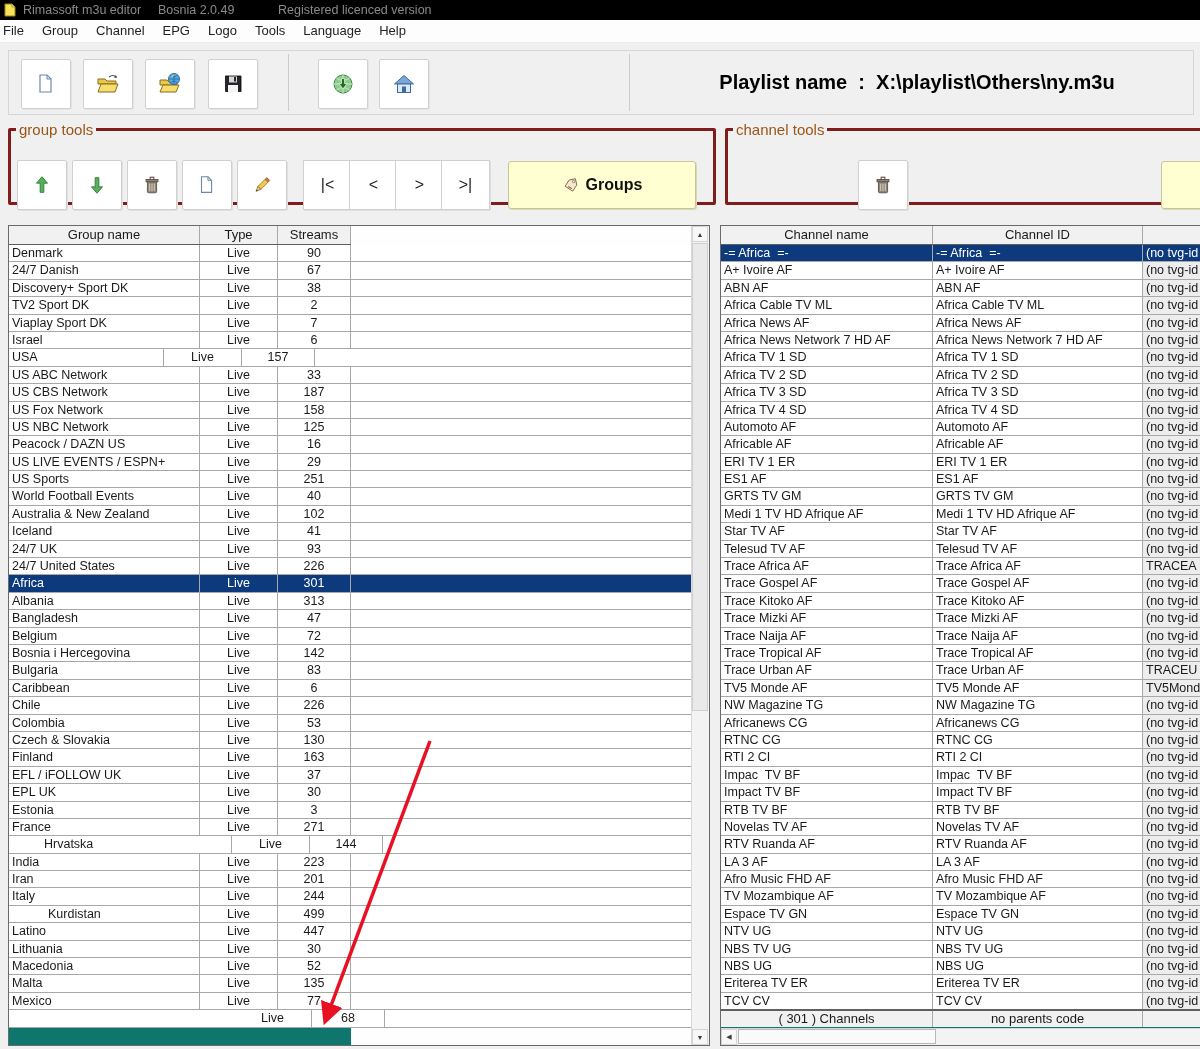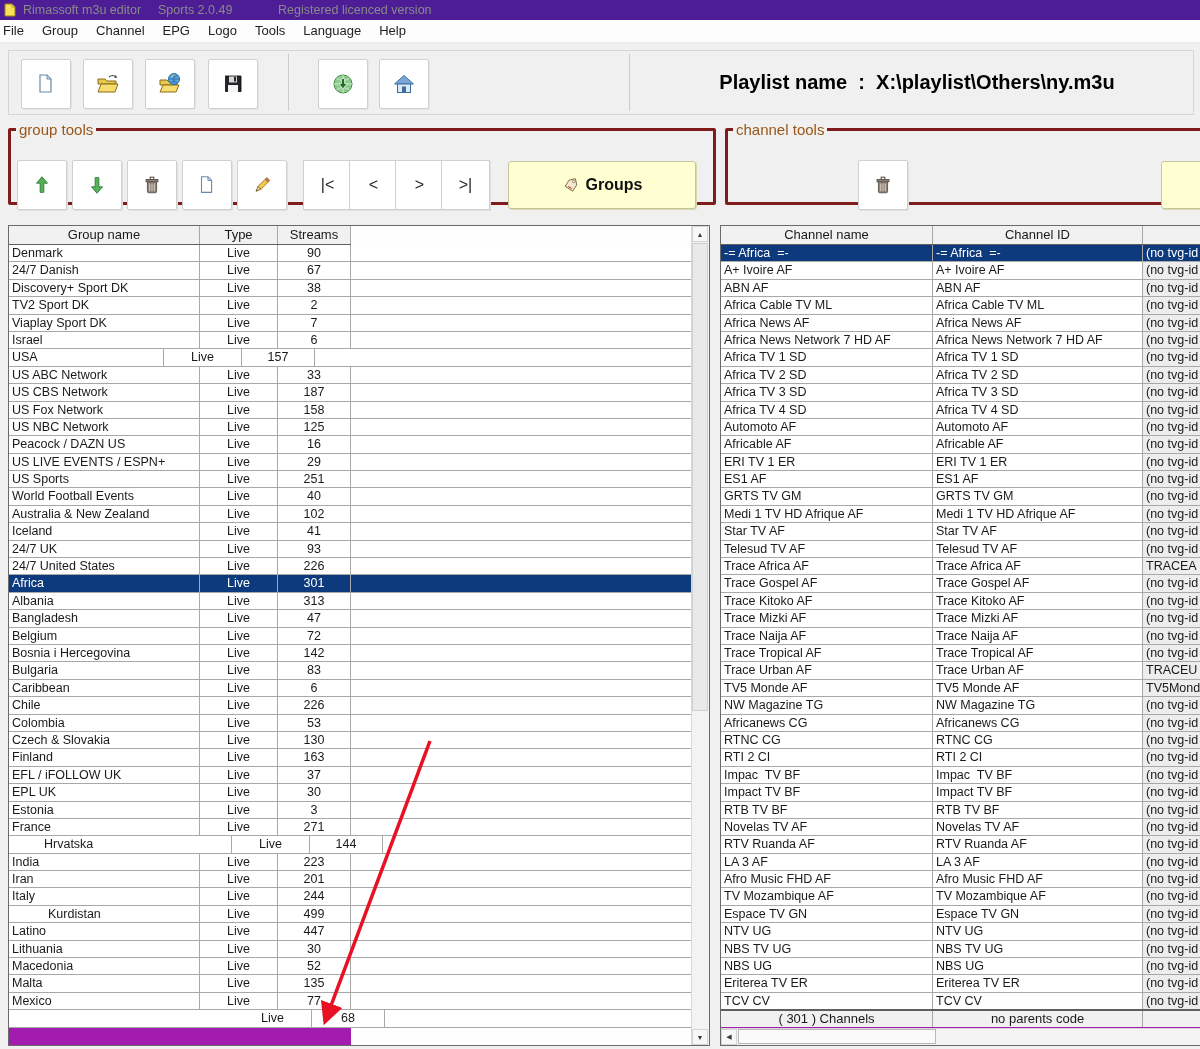--- a/index.html
+++ b/index.html
@@ -2,21 +2,21 @@
 <html><head>
 <meta charset="utf-8">
 <style>
   html,body{margin:0;padding:0;}
   body{
     width:1200px;height:1049px;position:relative;overflow:hidden;
     background:#f0f0f0;font-family:"Liberation Sans",sans-serif;color:#1a1a1a;
     -webkit-font-smoothing:antialiased;
   }
   
-  .titlebar{position:absolute;left:0;top:0;width:1200px;height:20px;background:#4c1d95;
+  .titlebar{position:absolute;left:0;top:0;width:1200px;height:20px;background:#000000;
     display:flex;align-items:center;font-size:12.5px;color:#8a8a8a;}
   .titlebar .app-icon{margin:0 6px 0 3px;display:flex;}
   .titlebar .t-title{width:135px;}
   .titlebar .t-version{width:120px;}
   .menubar{position:absolute;left:0;top:20px;width:1200px;height:22px;background:#fdfdfd;
     display:flex;align-items:center;font-size:13px;color:#222;border-bottom:1px solid #ececec;}
   .menu-item{padding:0 9px;height:22px;line-height:22px;cursor:default;}
   .menu-item:first-child{padding-left:3px;}
   
   .toolbar{position:absolute;left:8px;top:50px;width:1186px;height:65px;background:#f0f0f0;
@@ -32,21 +32,21 @@
   #group-tools{left:8px;top:121px;width:702px;height:78px;}
   #channel-tools{left:725px;top:121px;width:500px;height:78px;}
   .gbtn{position:absolute;top:22px;width:48px;height:48px;background:#fff;border:1px solid #d0d0d0;
     border-radius:2px;display:flex;align-items:center;justify-content:center;box-shadow:1px 1px 0 #e0e0e0;}
   .navbtn{position:absolute;top:22px;width:47px;height:48px;background:#fff;border:1px solid #d0d0d0;
     display:flex;align-items:center;justify-content:center;font-size:16px;color:#222;box-shadow:1px 1px 0 #e0e0e0;}
   .yellowbtn{position:absolute;background:#ffffd2;border:1px solid #c6c69b;border-radius:3px;
     display:flex;align-items:center;justify-content:center;gap:6px;font-size:16px;font-weight:600;color:#101010;
     box-shadow:1px 1px 0 #dadab0;}
   
-  .grid-panel{position:absolute;top:225px;background:#a21caf;border:1px solid #6a6a6a;box-sizing:border-box;}
+  .grid-panel{position:absolute;top:225px;background:#0f766e;border:1px solid #6a6a6a;box-sizing:border-box;}
   #group-grid{left:8px;width:702px;height:821px;}
   #channel-grid{left:720px;width:612px;height:821px;}
   .grid-header{display:flex;height:19px;background:#f1f1f1;border-bottom:1px solid #5f5f5f;box-sizing:border-box;}
   .grid-header .hcell{height:100%;box-sizing:border-box;border-right:1px solid #a8a8a8;
     font-size:13px;line-height:18px;text-align:center;overflow:hidden;white-space:pre;}
   .grid-body{position:relative;}
   .grid-row{display:flex;height:17.4px;box-sizing:border-box;border-bottom:1px solid #a8a8a8;background:#fff;}
   .grid-row .cell{height:100%;box-sizing:border-box;border-right:1px solid #a8a8a8;font-size:12.5px;
     line-height:16px;overflow:hidden;white-space:pre;}
   .cell.a-left{padding-left:3px;text-align:left;}
@@ -82,21 +82,21 @@
 <body>
 
 <div class="titlebar">
   <span class="app-icon">
     <svg class="ic" width="14" height="14" viewBox="0 0 14 14">
         <path d="M2 1 h7 l3 3 v9 h-10 z" fill="#f7e25a" stroke="#a08a10" stroke-width="1"></path>
         <path d="M9 1 l3 3 h-3 z" fill="#fff7b0" stroke="#a08a10" stroke-width="0.8"></path>
       </svg>
   </span>
   <span class="t-title">Rimassoft m3u editor</span>
-  <span class="t-version">Sports 2.0.49</span>
+  <span class="t-version">Bosnia 2.0.49</span>
   <span class="t-license">Registered licenced version</span>
 </div>
 
 <div class="menubar">
     <div class="menu-item">File</div>
     <div class="menu-item">Group</div>
     <div class="menu-item">Channel</div>
     <div class="menu-item">EPG</div>
     <div class="menu-item">Logo</div>
     <div class="menu-item">Tools</div>

